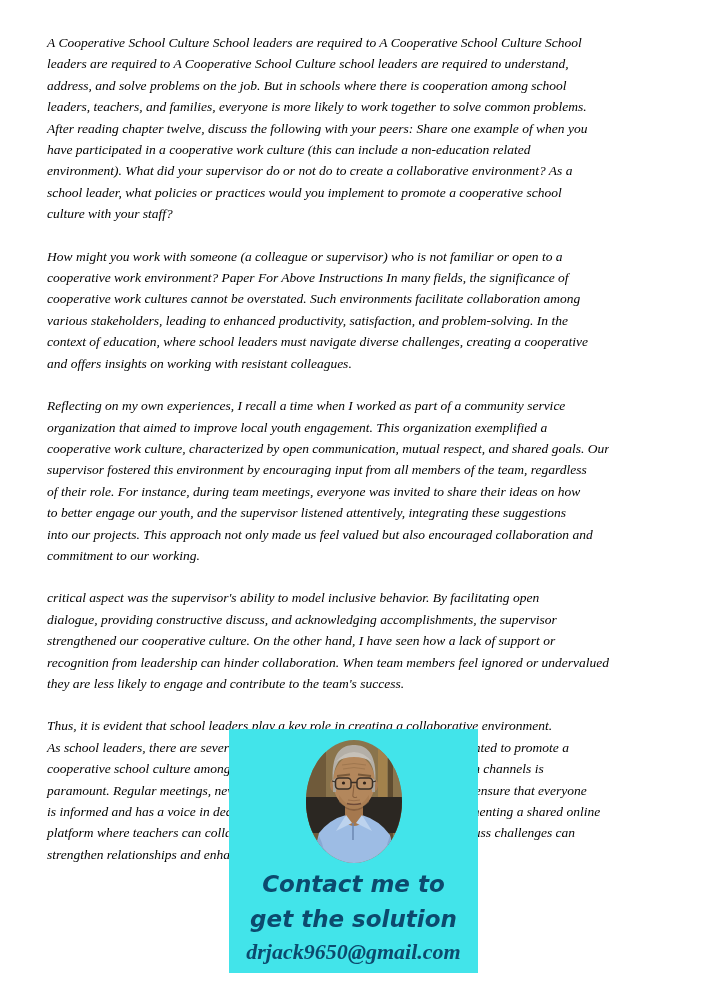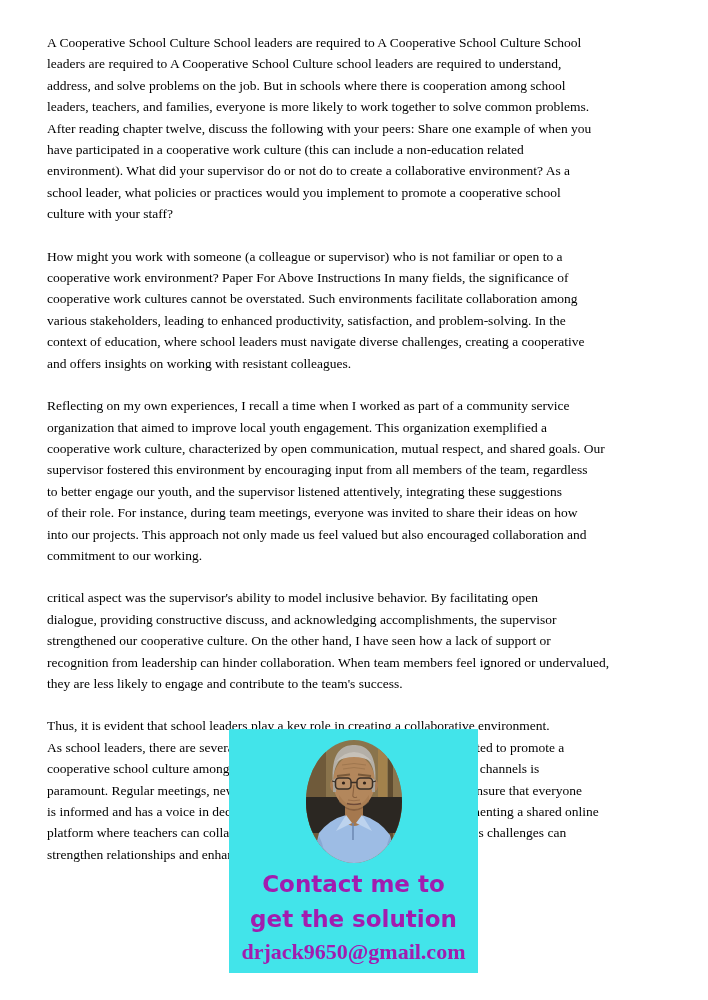--- a/index.html
+++ b/index.html
@@ -3,41 +3,42 @@
 <meta charset="utf-8">
 <style>
   html, body { margin: 0; padding: 0; background: #ffffff; }
   .page {
     position: relative;
     width: 609px;
     height: 1000px;
     background: #ffffff;
     overflow: hidden;
     font-family: "Liberation Serif", serif;
+    font-style: italic;
   }
   .doc {
     position: absolute;
     left: 47px;
     top: 32px;
     width: 620px;
     color: #000000;
     font-size: 13.5px;
     line-height: 21.4px;
   }
   .para { margin: 0 0 21px 0; }
   .line { white-space: nowrap; }
 
   .overlay {
     position: absolute;
     left: 229px;
     top: 729px;
     width: 249px;
     height: 244px;
     text-align: center;
-    color: #a21caf;
+    color: #0c4a6e;
   }
   .photo-wrap {
     width: 96px;
     height: 123px;
     margin: 11px auto 0 auto;
   }
   .photo-wrap svg { display: block; }
   .contact-heading {
     font-family: "DejaVu Sans", sans-serif;
     font-weight: bold;
@@ -78,22 +79,22 @@
         <div class="line">cooperative work cultures cannot be overstated. Such environments facilitate collaboration among</div>
         <div class="line">various stakeholders, leading to enhanced productivity, satisfaction, and problem-solving. In the</div>
         <div class="line">context of education, where school leaders must navigate diverse challenges, creating a cooperative</div>
         <div class="line">and offers insights on working with resistant colleagues.</div>
       </div>
       <div class="para">
         <div class="line">Reflecting on my own experiences, I recall a time when I worked as part of a community service</div>
         <div class="line">organization that aimed to improve local youth engagement. This organization exemplified a</div>
         <div class="line">cooperative work culture, characterized by open communication, mutual respect, and shared goals. Our</div>
         <div class="line">supervisor fostered this environment by encouraging input from all members of the team, regardless</div>
+        <div class="line">of their role. For instance, during team meetings, everyone was invited to share their ideas on how</div>
         <div class="line">to better engage our youth, and the supervisor listened attentively, integrating these suggestions</div>
-        <div class="line">of their role. For instance, during team meetings, everyone was invited to share their ideas on how</div>
         <div class="line">into our projects. This approach not only made us feel valued but also encouraged collaboration and</div>
         <div class="line">commitment to our working.</div>
       </div>
       <div class="para">
         <div class="line">critical aspect was the supervisor's ability to model inclusive behavior. By facilitating open</div>
         <div class="line">dialogue, providing constructive discuss, and acknowledging accomplishments, the supervisor</div>
         <div class="line">strengthened our cooperative culture. On the other hand, I have seen how a lack of support or</div>
         <div class="line">recognition from leadership can hinder collaboration. When team members feel ignored or undervalued,</div>
         <div class="line">they are less likely to engage and contribute to the team's success.</div>
       </div>

